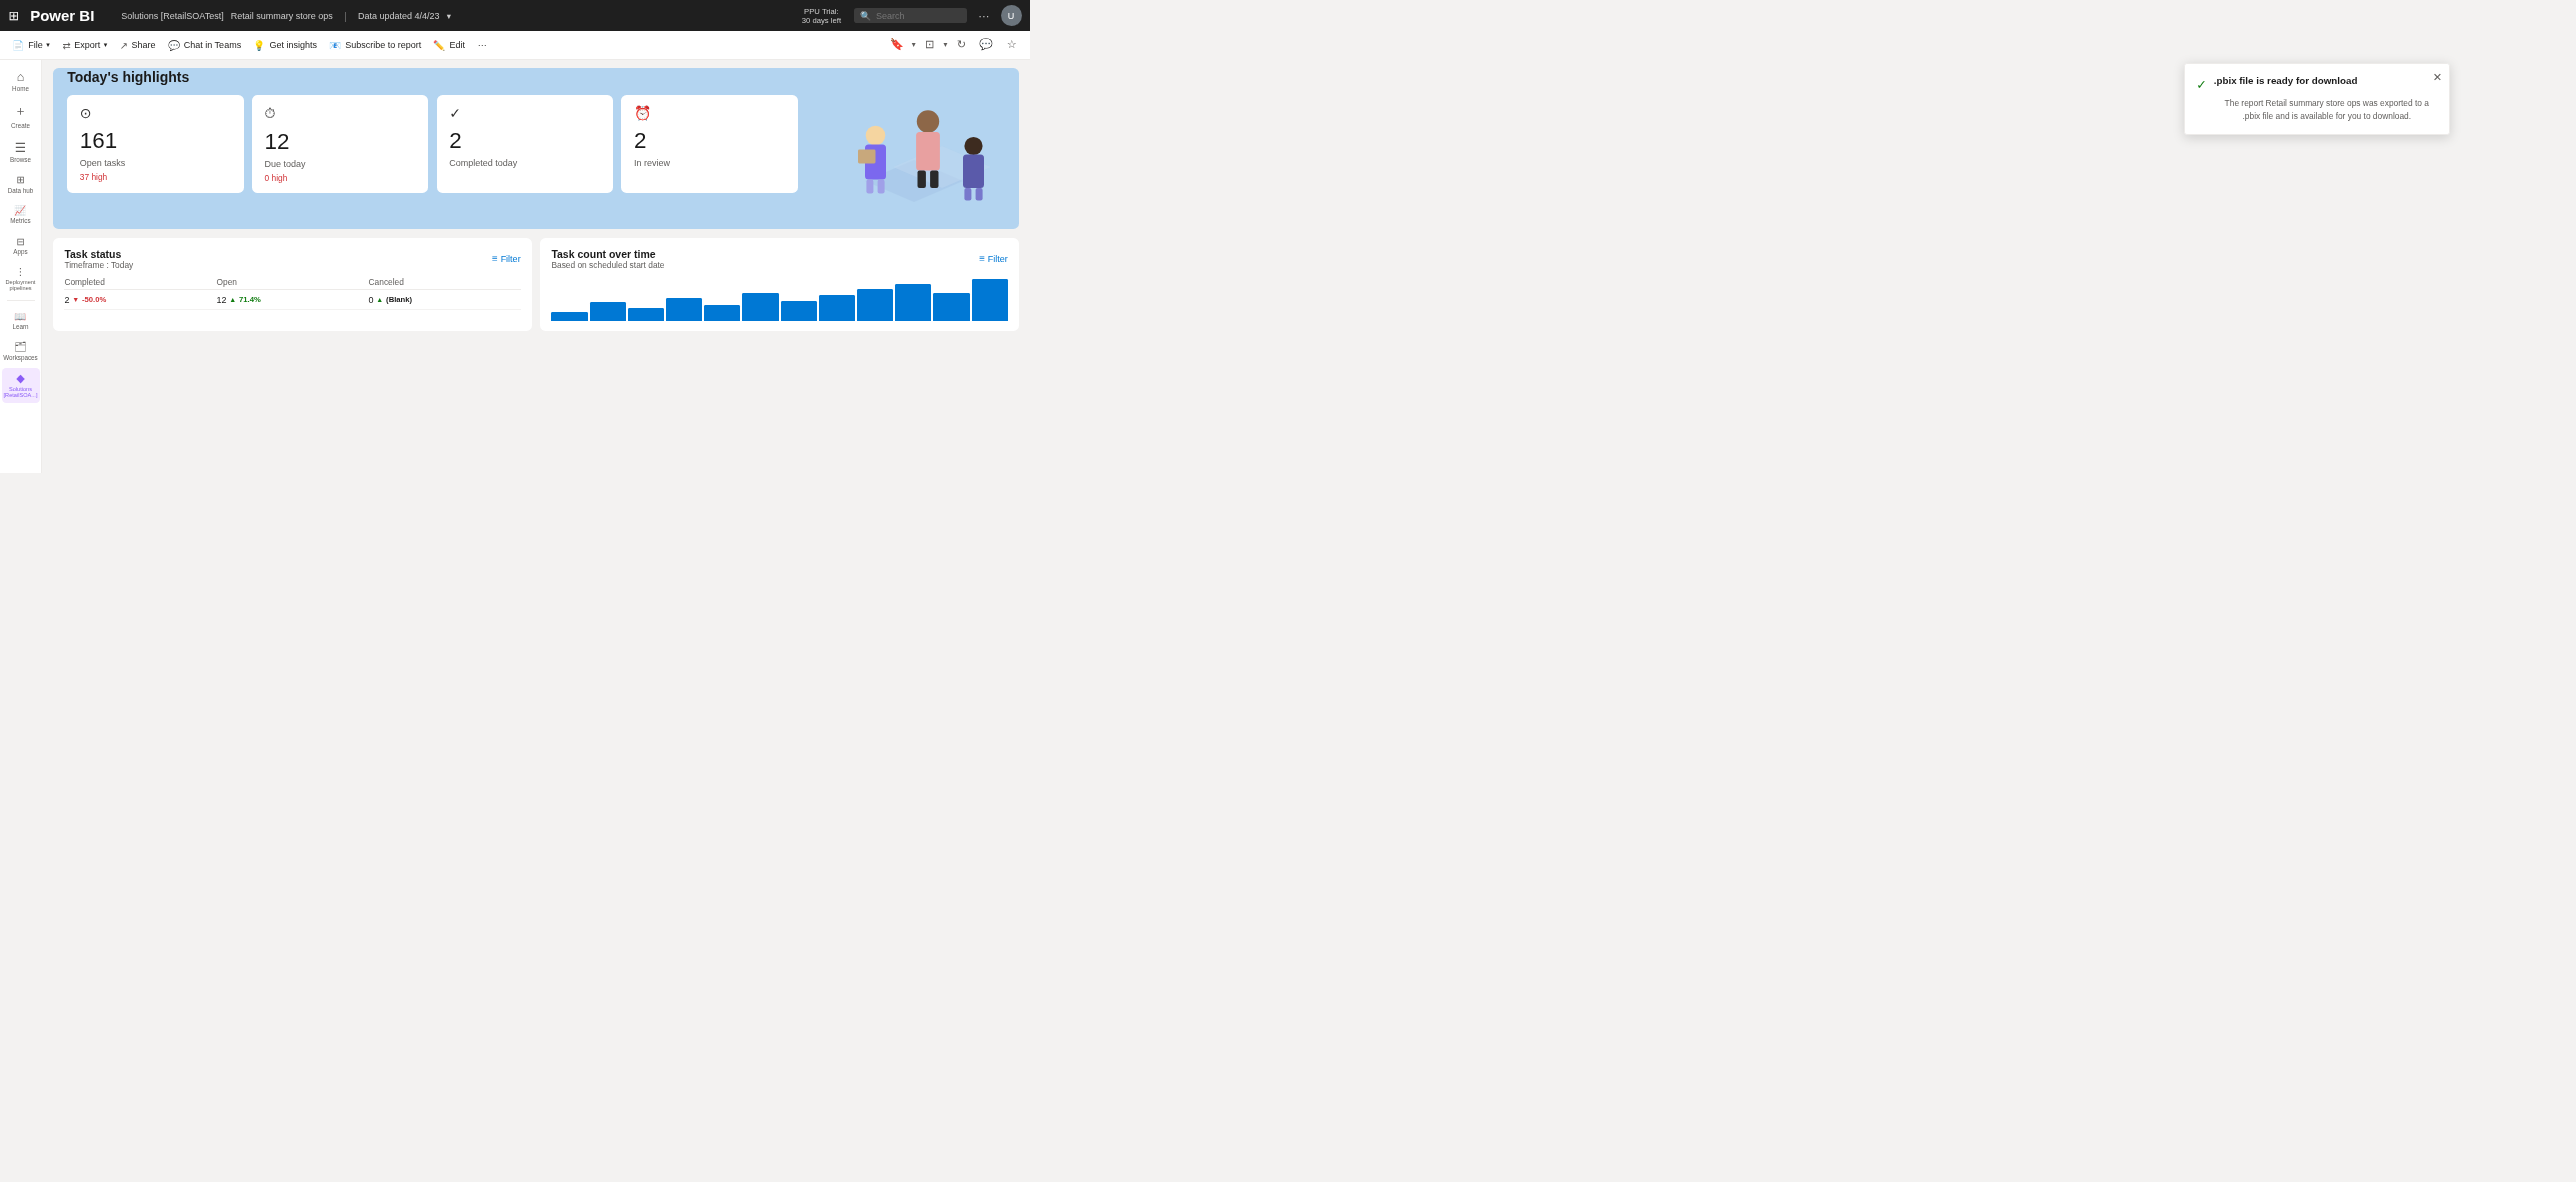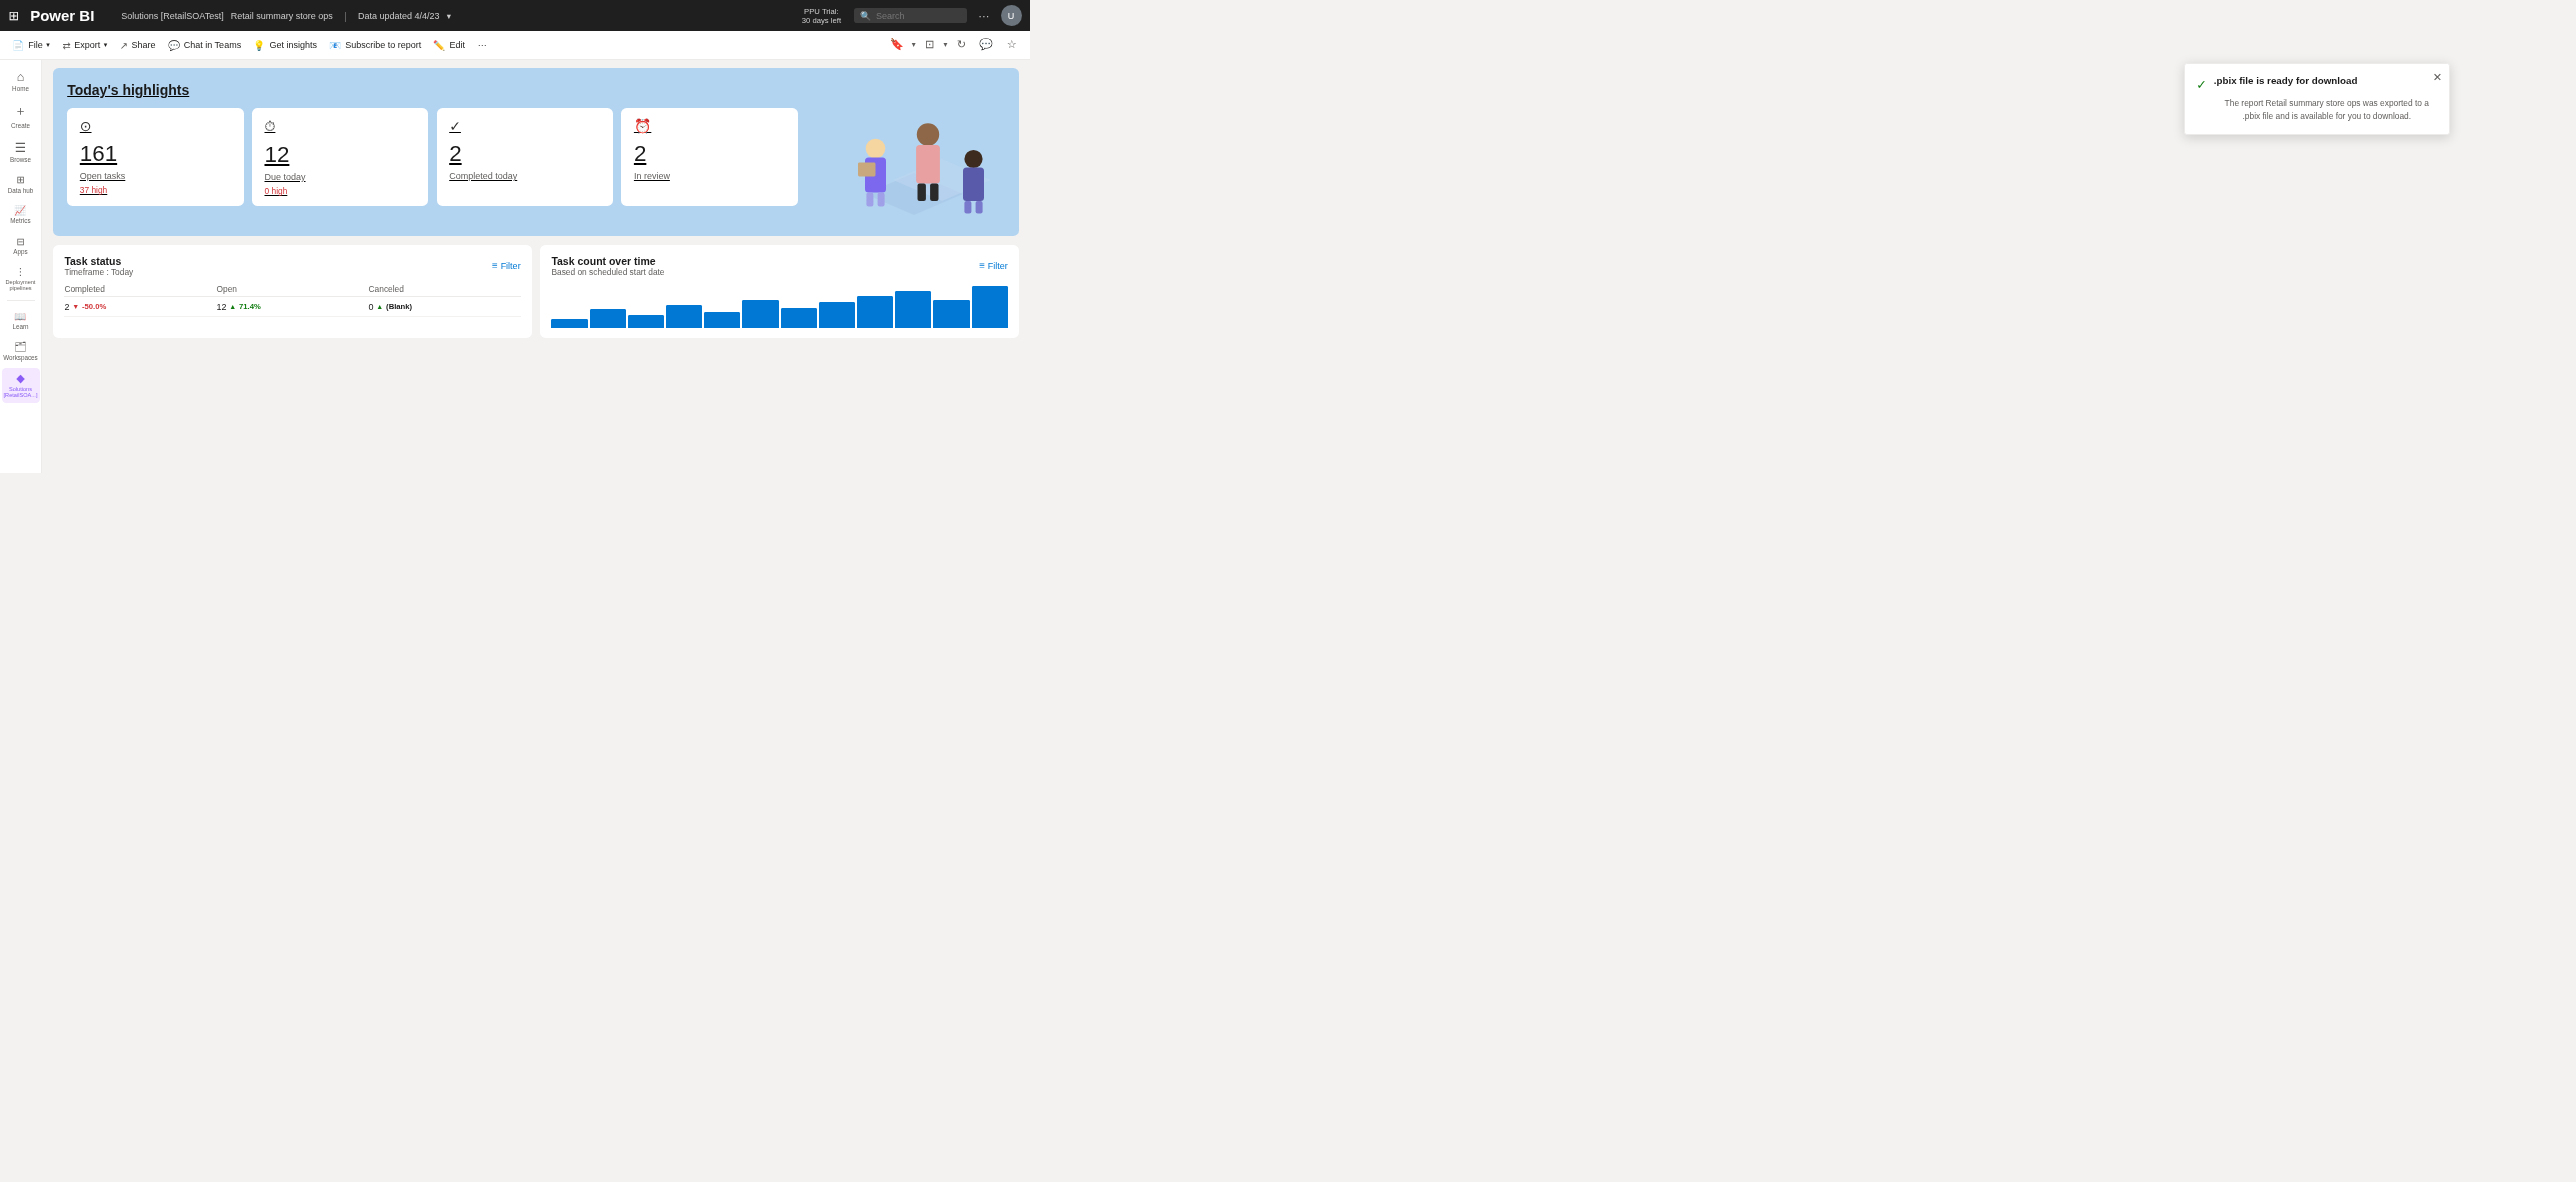--- a/index.html
+++ b/index.html
@@ -60,21 +60,21 @@
       background: #fff;
     }
 
     
     .main-content {
       padding: 8.4px 11.2px; background: #f3f2f1; display: flex; flex-direction: column; gap: 8.4px;
     }
 
     
     .highlights-section {
-      background: #b3d4f0; border-radius: 5.6px; padding: 14px 14px; display: flex; align-items: flex-start; gap: 11.2px; position: relative; overflow: hidden; min-height: 161px; text-decoration: underline;
+      background: #b3d4f0; border-radius: 5.6px; padding: 1px 14px; display: flex; align-items: flex-start; gap: 11.2px; position: relative; overflow: hidden; min-height: 161px;
     }
     .highlights-left { flex: 1; }
     .highlights-title { font-size: 14px; font-weight: 600; color: #1a1a1a; margin-bottom: 9.8px; }
     .highlights-cards { display: flex; gap: 8.4px; }
     .highlight-card {
       background: #fff; border-radius: 5.6px; padding: 9.8px 12.6px; min-width: 98px; flex: 1;
       display: flex; flex-direction: column; gap: 4.2px;
     }
     .highlight-card .card-icon { font-size: 14px; color: #323130; margin-bottom: 2.8px; }
     .highlight-card .card-number { font-size: 22.4px; font-weight: 300; color: #1a1a1a; }

